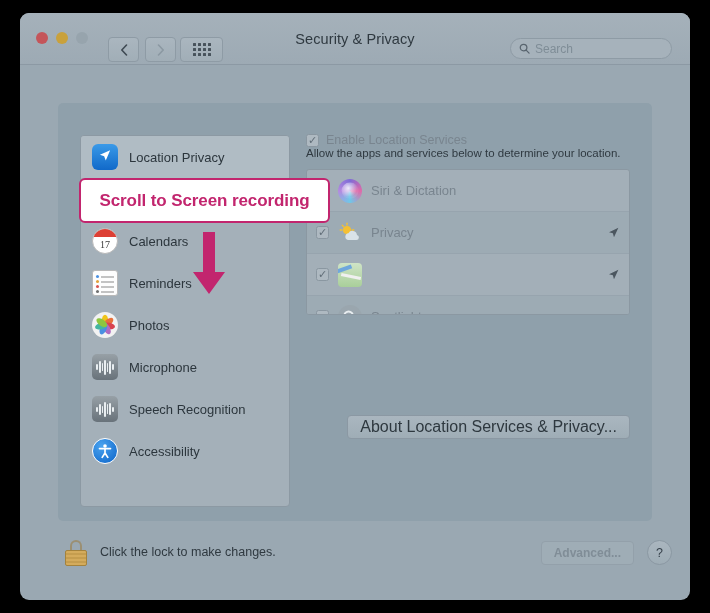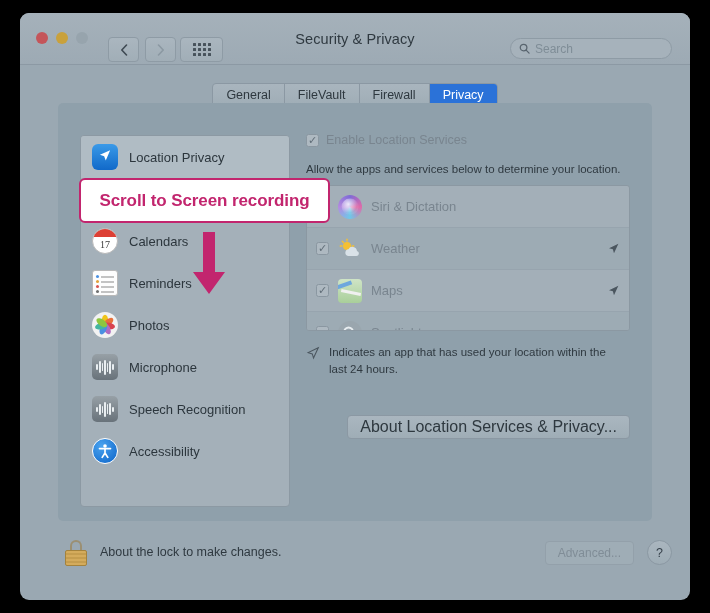--- a/index.html
+++ b/index.html
@@ -167,21 +167,21 @@
   .content { position: absolute; left: 248px; top: 30px; width: 324px; }
   .enable-row { display: flex; align-items: center; gap: 7px; }
   .chk {
     width: 13px; height: 13px; border-radius: 2.5px;
     border: 1px solid #8a97a1; background: #aeb9c1;
     display: flex; align-items: center; justify-content: center;
     box-sizing: border-box; flex: 0 0 auto;
   }
   .chk .tick { font-size: 11px; color: #606d77; line-height: 1; }
   .enable-label { font-size: 12.5px; color: #79858f; }
-  .desc { margin-top: 16px; font-size: 11.5px; color: #2f3940; }
+  .desc { margin-top: 0; font-size: 11.5px; color: #2f3940; }
 
   .applist {
     margin-top: 10px;
     height: 146px;
     background: #a3afb8;
     border: 1px solid #8b98a2;
     border-radius: 3px;
     overflow: hidden;
     box-sizing: border-box;
   }
@@ -220,21 +220,21 @@
   .lock .bodyx {
     position: absolute; left: 0; top: 10px; width: 22px; height: 16px;
     background: repeating-linear-gradient(#d4ab5c, #d4ab5c 2px, #c59d4f 2px, #c59d4f 4px);
     border: 1px solid #a4823c; border-radius: 2px; box-sizing: border-box;
   }
   .locktext { position: absolute; left: 80px; top: 24px; font-size: 12.5px; color: #2f3940; }
   .advbtn {
     position: absolute; right: 56px; top: 20px;
     height: 22px; padding: 0 12px;
     background: #9fadb6; border: 1px solid #93a0aa; border-radius: 4px;
-    font-size: 12px; color: #808d97; display: flex; align-items: center;
+    font-size: 12px; color: #808d97; display: flex; align-items: center; font-weight: bold;
   }
   .helpbtn {
     position: absolute; right: 18px; top: 19px;
     width: 23px; height: 23px; border-radius: 50%;
     background: linear-gradient(#aab6bf, #9fadb6);
     border: 1px solid #8b98a3;
     display: flex; align-items: center; justify-content: center;
     font-size: 12.5px; color: #36404a;
   }
 
@@ -304,28 +304,20 @@
         <span class="mag">
           <svg width="11" height="11" viewBox="0 0 12 12">
             <circle cx="5" cy="5" r="3.6" fill="none" stroke="#59656f" stroke-width="1.4"></circle>
             <path d="M7.8 7.8 L11 11" stroke="#59656f" stroke-width="1.4" stroke-linecap="round"></path>
           </svg>
         </span>
         <input type="text" placeholder="Search" style="">
       </div>
     </div>
 
-    <div class="tabbar">
-      <div class="tabs">
-        <div class="tab">General</div>
-        <div class="tab">FileVault</div>
-        <div class="tab">Firewall</div>
-        <div class="tab active">Privacy</div>
-      </div>
-    </div>
 
     <div class="panel">
 
       <div class="sidebar">
 
         <div class="side-item selected">
           <div class="appicon ic-location">
             <span class="arrow">
               <svg width="15" height="15" viewBox="0 0 16 16">
                 <path d="M13.5 2.4 L2.6 7.2 L7.1 8.9 L8.8 13.4 Z" fill="#ffffff"></path>
@@ -456,73 +448,64 @@
                   <path d="M9 2.2 V4"></path>
                     <path d="M9 14 V15.8"></path>
                     <path d="M2.2 9 H4"></path>
                   <path d="M14 9 H15.8"></path>
                     <path d="M4.2 4.2 L5.5 5.5"></path>
                     <path d="M12.5 12.5 L13.8 13.8"></path>
                 </g>
                 <path d="M10 19 a3.4 3.4 0 0 1 .4-6.7 a4.6 4.6 0 0 1 8.6 1.6 a2.6 2.6 0 0 1 -.6 5.1 Z" fill="#d9e2e8"></path>
               </svg>
             </span>
-            <span class="app-name">Weather</span>
+            <span class="app-name">Privacy</span>
             <span class="usedarrow">
               <svg width="13" height="13" viewBox="0 0 16 16">
                 <path d="M14 2 L2.5 7.6 L7.2 9 L8.6 13.8 Z" fill="#4b565f"></path>
               </svg>
             </span>
           </div>
 
           <div class="app-row">
             <span class="chk">
                 <span class="tick">✓</span>
               </span>
             <span class="appicon ic-maps"></span>
-            <span class="app-name">Maps</span>
             <span class="usedarrow">
               <svg width="13" height="13" viewBox="0 0 16 16">
                 <path d="M14 2 L2.5 7.6 L7.2 9 L8.6 13.8 Z" fill="#4b565f"></path>
               </svg>
             </span>
           </div>
 
           <div class="app-row alt">
             <span class="chk empty"></span>
             <span class="appicon ic-spotlight">
               <svg width="16" height="16" viewBox="0 0 16 16">
                 <circle cx="6.6" cy="6.6" r="4.2" fill="none" stroke="#e8edf0" stroke-width="2"></circle>
                 <path d="M9.8 9.8 L14 14" stroke="#e8edf0" stroke-width="2.4" stroke-linecap="round"></path>
               </svg>
             </span>
             <span class="app-name">Spotlight</span>
           </div>
 
         </div>
 
-        <div class="legend">
-          <span class="lg-ic">
-            <svg width="14" height="14" viewBox="0 0 16 16">
-              <path d="M14 2 L2.5 7.6 L7.2 9 L8.6 13.8 Z" fill="none" stroke="#4b565f" stroke-width="1.2"></path>
-            </svg>
-          </span>
-          <span class="lg-tx">Indicates an app that has used your location within the last 24 hours.</span>
-        </div>
 
         <div class="aboutbtn">About Location Services &amp; Privacy...</div>
       </div>
     </div>
 
     <div class="bottombar">
       <div class="lock">
         <div class="shackle"></div>
         <div class="bodyx"></div>
       </div>
-      <div class="locktext">About the lock to make changes.</div>
+      <div class="locktext">Click the lock to make changes.</div>
       <div class="advbtn">Advanced...</div>
       <div class="helpbtn">?</div>
     </div>
   </div>
 
   <div class="callout">
     <span>Scroll to Screen recording</span>
   </div>
   <div class="anno-arrow">
     <svg width="42" height="72" viewBox="0 0 42 72">

